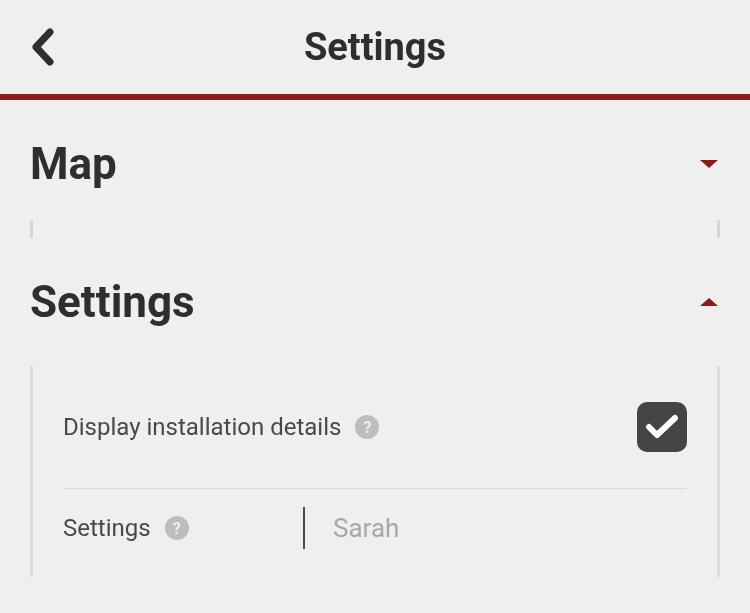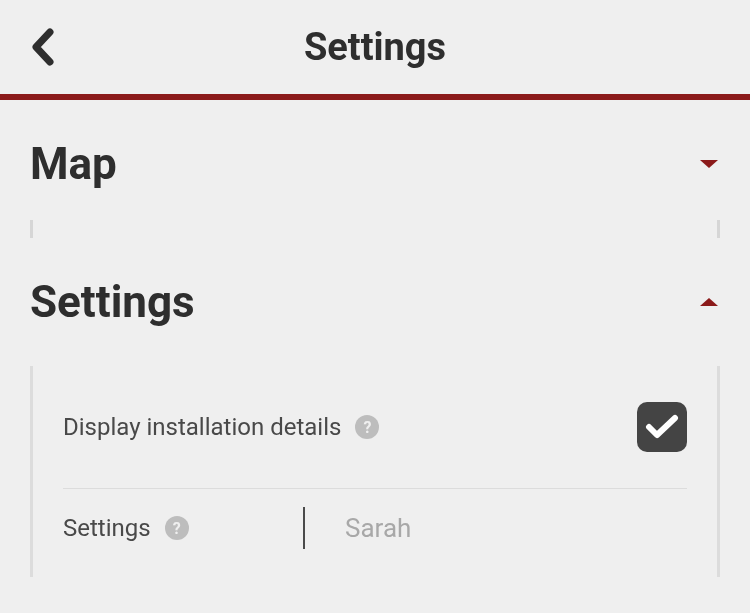--- a/index.html
+++ b/index.html
@@ -124,21 +124,21 @@
       width: 240px;
     }
     .vline {
       width: 2px;
       background: #4a4a4a;
       align-self: stretch;
       margin: -6px 0;
     }
     .recorder-input {
       flex: 1;
-      padding-left: 40px;
+      padding-left: 28px;
       display: flex;
       align-items: center;
     }
     .recorder-input input {
       border: none;
       background: transparent;
       font-size: 26px;
       color: #a8a8a8;
       outline: none;
       font-family: inherit;

